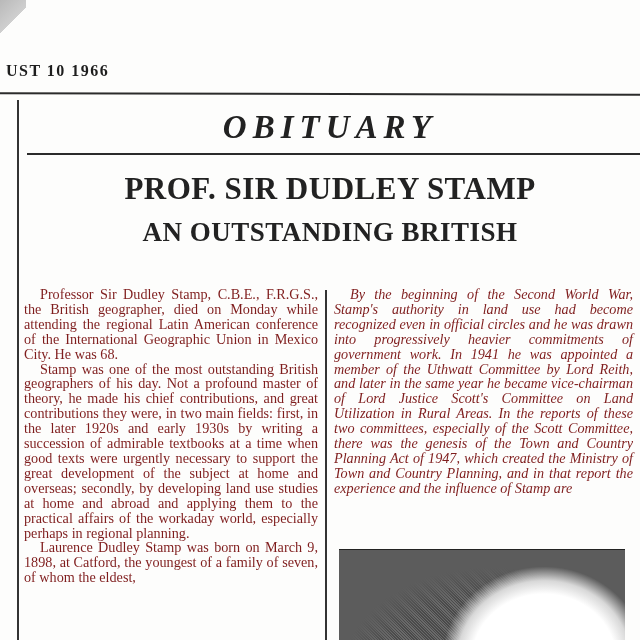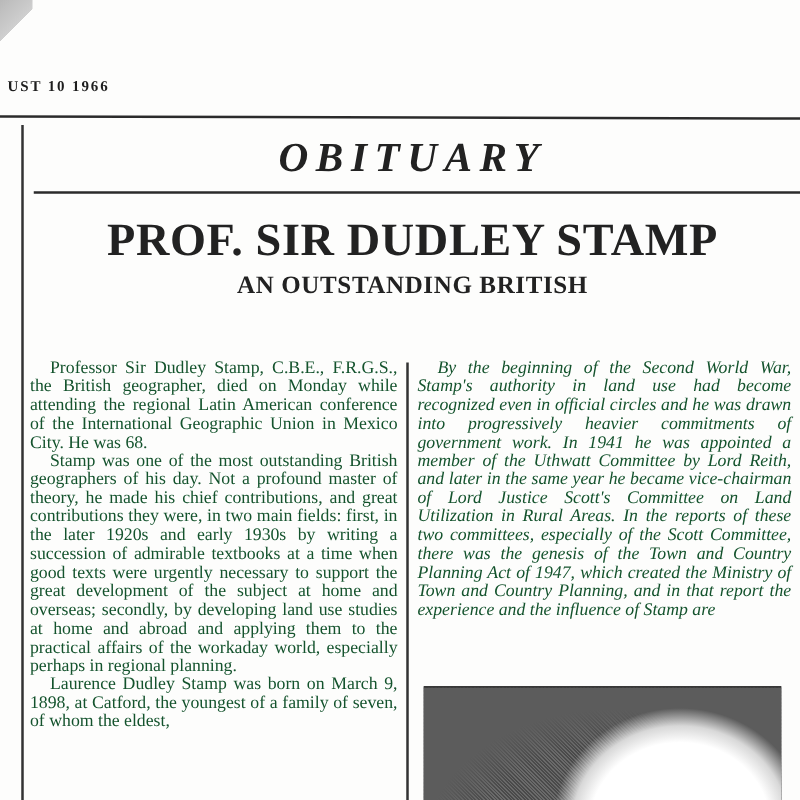--- a/index.html
+++ b/index.html
@@ -24,21 +24,21 @@
     
     .corner-shadow {
       position: absolute;
       left: 0; top: 0;
       width: 26px; height: 34px;
       background: linear-gradient(135deg, #b9b9b9 0%, #cfcfcf 55%, rgba(255,255,255,0) 56%);
     }
     .dateline {
       position: absolute;
       left: 6px; top: 62px;
-      font-size: 12px;
+      font-size: 16px;
       font-weight: bold;
       letter-spacing: 1.5px;
       color: #1e1e1e;
       white-space: nowrap;
     }
     .top-rule {
       position: absolute;
       left: 0; top: 93px;
       width: 640px; height: 2px;
       background: #2b2b2b;
@@ -65,46 +65,46 @@
       position: absolute;
       left: 27px; top: 153px;
       width: 613px; height: 2px;
       background: #2b2b2b;
     }
     .headline {
       position: absolute;
       left: 20px; top: 171px;
       width: 620px;
       text-align: center;
-      font-size: 37px;
+      font-size: 31px;
       font-weight: bold;
       letter-spacing: 0.5px;
       color: #222;
       transform: scaleX(1.0);
     }
     .subhead {
       position: absolute;
       left: 20px;
       width: 620px;
       text-align: center;
-      font-size: 20px;
+      font-size: 27px;
       font-weight: bold;
       letter-spacing: 0.5px;
       color: #222;
     }
     .subhead.l1 { top: 217px; }
     .subhead.l2 { top: 250px; }
 
     .column {
       position: absolute;
       top: 287px;
       font-size: 14.2px;
       line-height: 14.9px;
       text-align: justify;
-      color: #14532d;
+      color: #7f1d1d;
     }
     .column p {
       margin: 0;
       text-indent: 16px;
     }
     .col-left {
       left: 24px;
       width: 294px;
     }
     .col-right {

